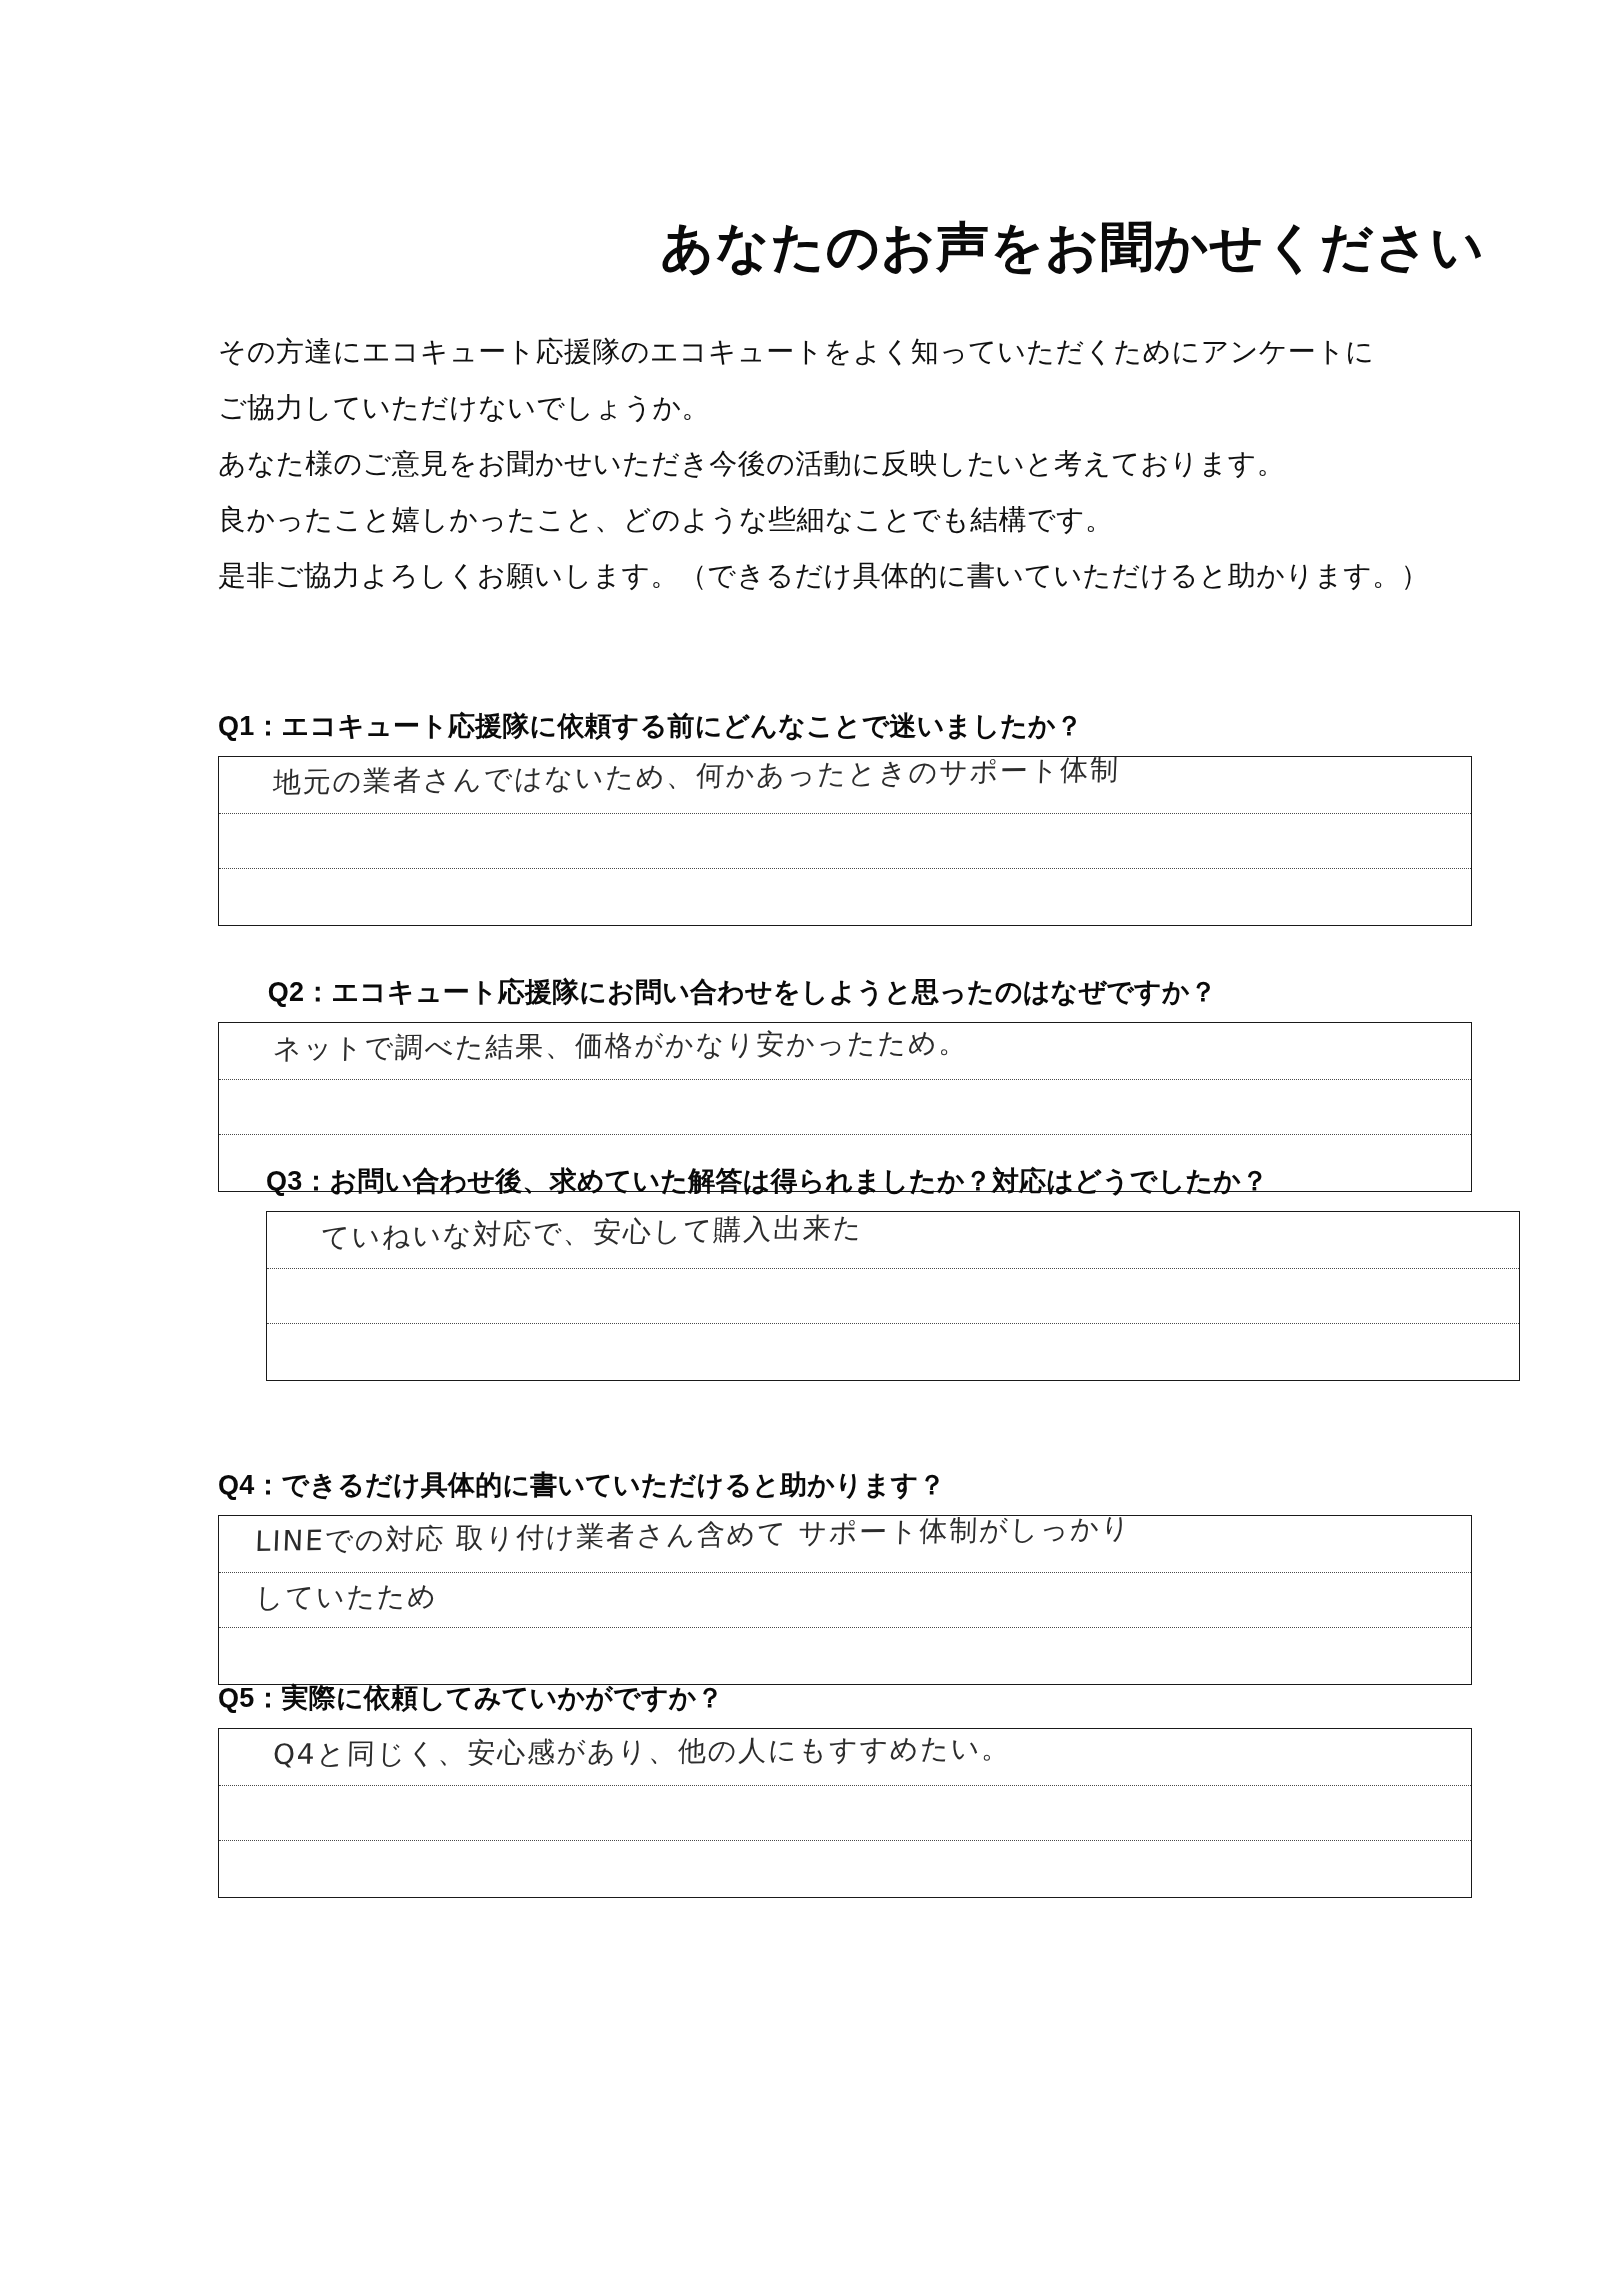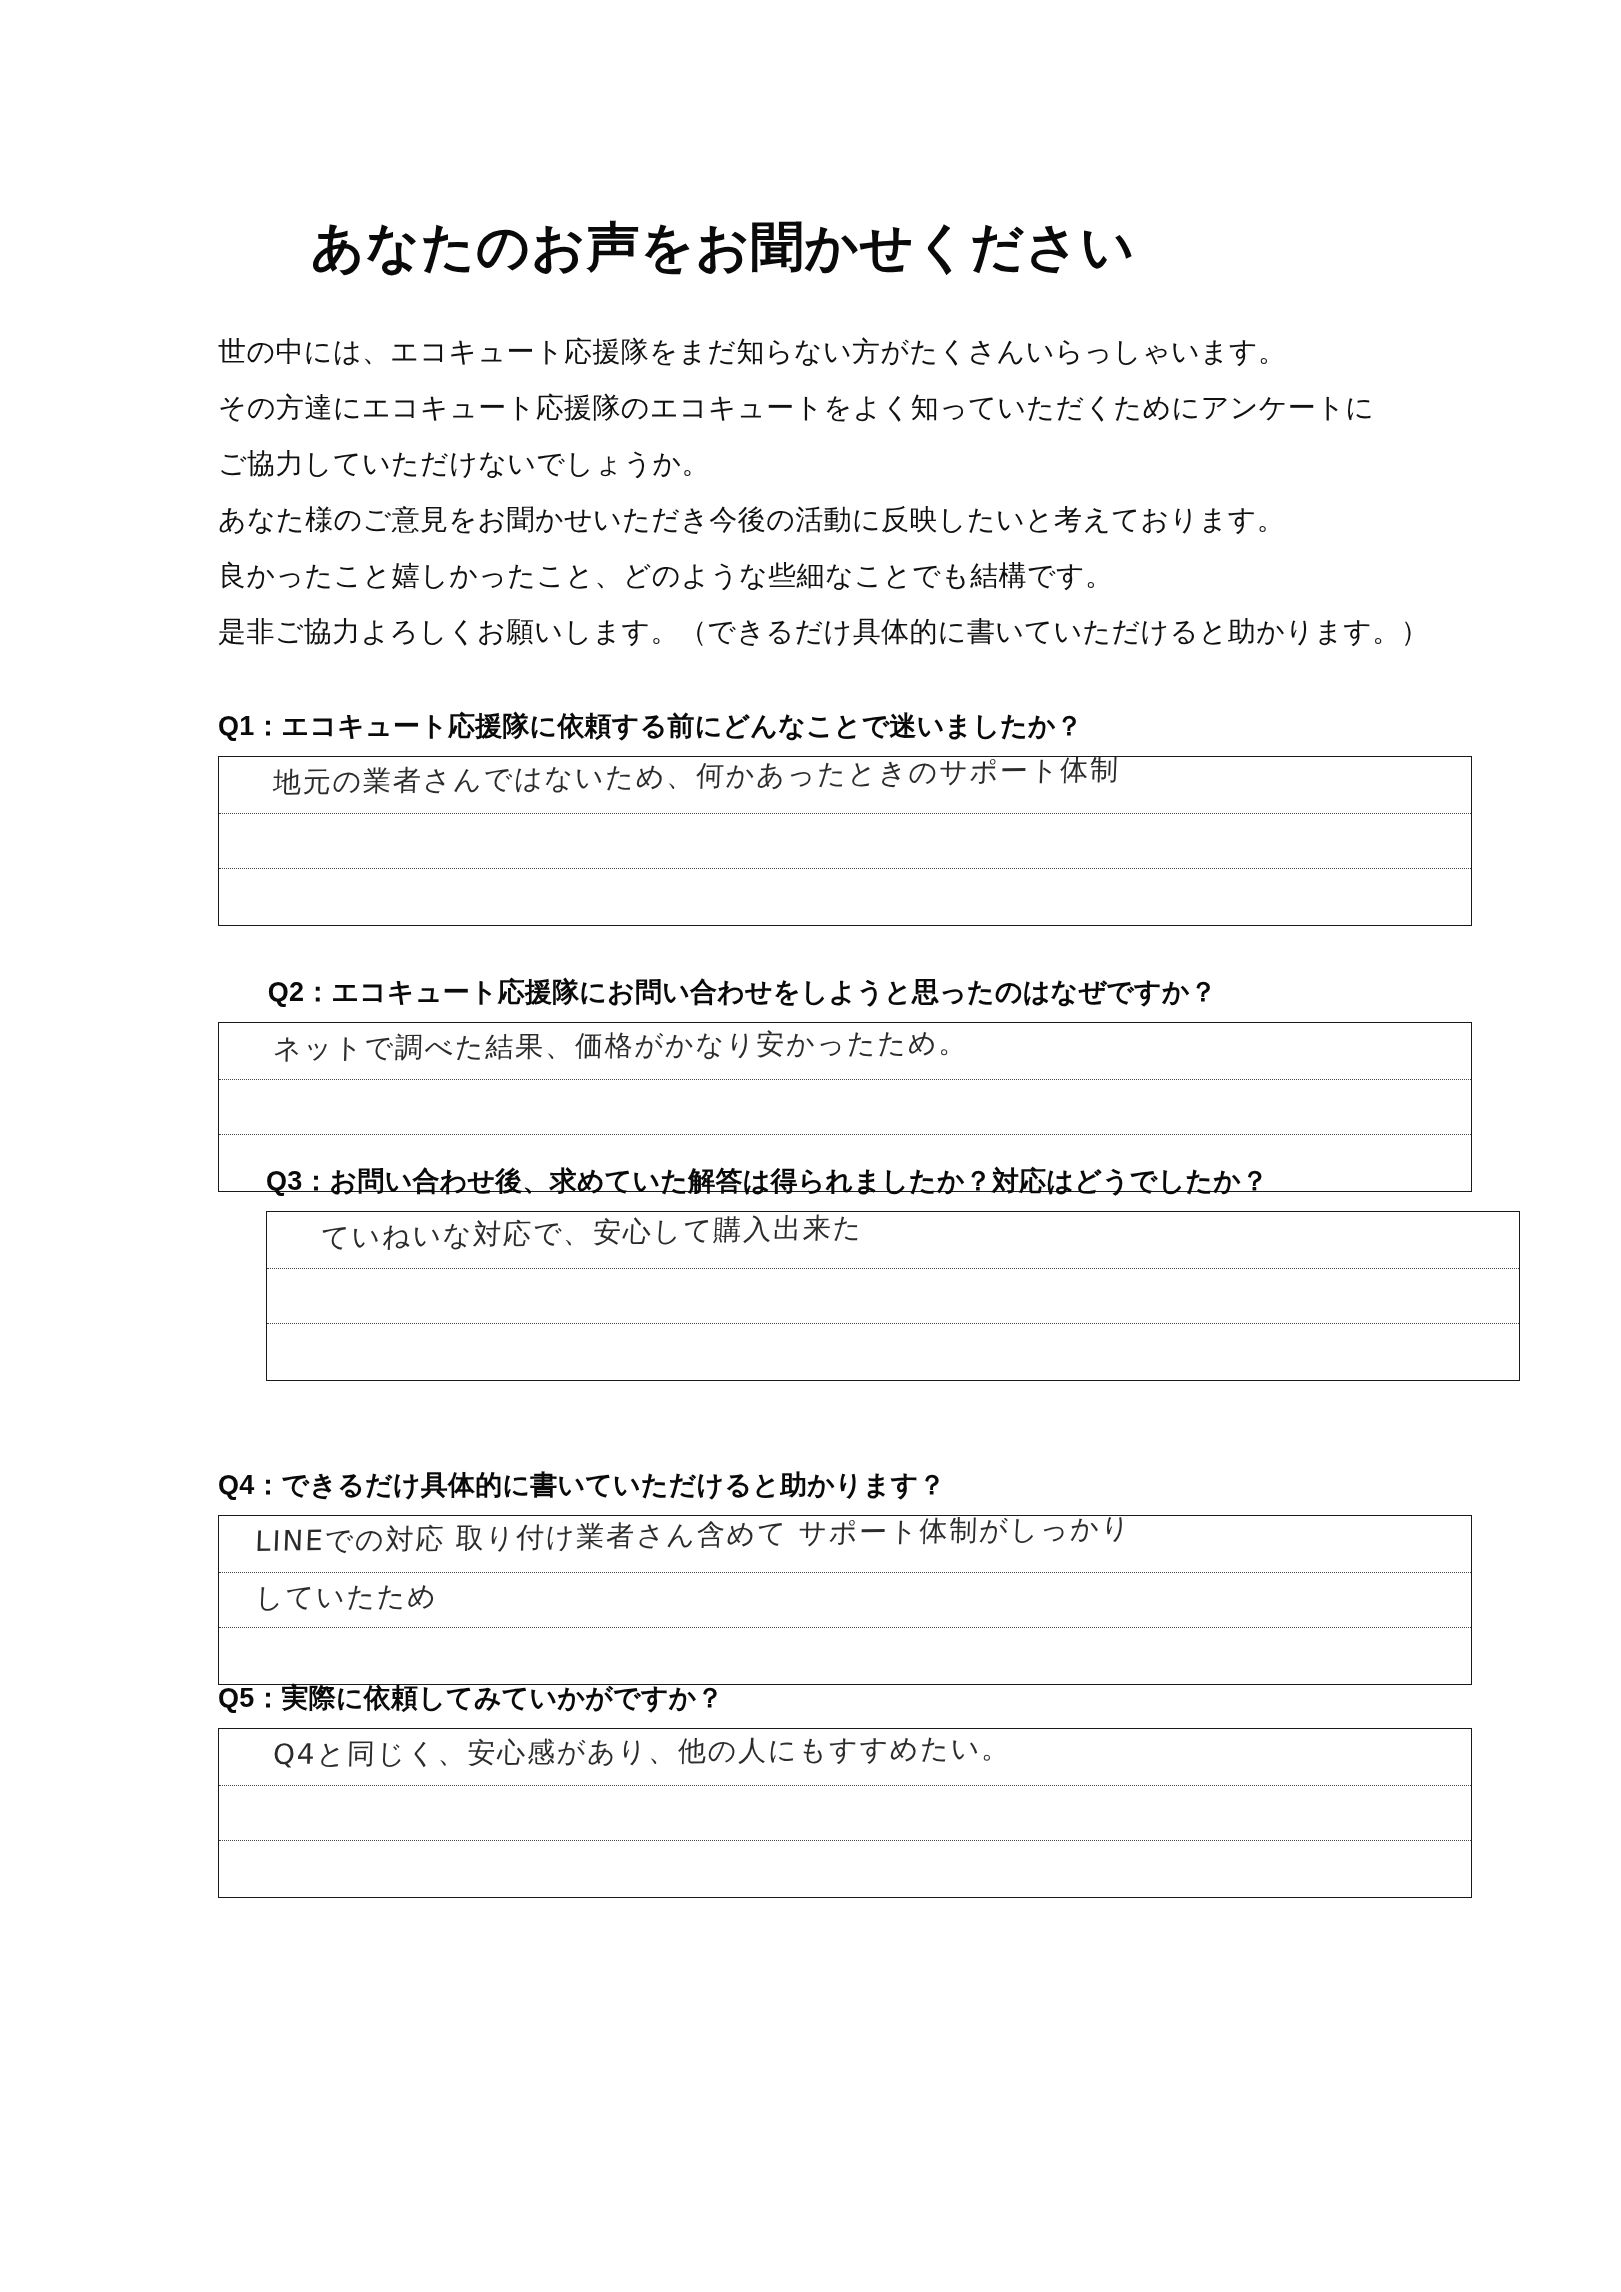--- a/index.html
+++ b/index.html
@@ -20,26 +20,27 @@
     background: #ffffff;
     overflow: hidden;
   }
 
   
   .doc-title {
     position: absolute;
     left: 0;
     top: 176px;
     width: 1446px;
-    text-align: center;
+    text-align: right;
     font-size: 53px;
     font-weight: bold;
     letter-spacing: 0.9px;
     color: #0a0a0a;
     white-space: nowrap;
+    padding-left: 39px;
   }
 
   
   .intro {
     position: absolute;
     left: 218px;
     top: 324px;
     width: 1254px;
   }
   .intro-line {
@@ -100,21 +101,20 @@
   .hand.h3 { transform: rotate(-1.1deg) skewX(-4deg); }
 </style>
 </head>
 <body>
 
 <div id="page">
 
   <h1 class="doc-title">あなたのお声をお聞かせください</h1>
 
   <div class="intro">
-    <div class="intro-line">世の中には、エコキュート応援隊をまだ知らない方がたくさんいらっしゃいます。</div>
     <div class="intro-line">その方達にエコキュート応援隊のエコキュートをよく知っていただくためにアンケートに</div>
     <div class="intro-line">ご協力していただけないでしょうか。</div>
     <div class="intro-line">あなた様のご意見をお聞かせいただき今後の活動に反映したいと考えております。</div>
     <div class="intro-line">良かったこと嬉しかったこと、どのような些細なことでも結構です。</div>
     <div class="intro-line">是非ご協力よろしくお願いします。（できるだけ具体的に書いていただけると助かります。）</div>
   </div>
 
   <div class="qblock" style="top:708px;">
     <div class="qlabel">Q1：エコキュート応援隊に依頼する前にどんなことで迷いましたか？</div>
     <div class="answerbox">

